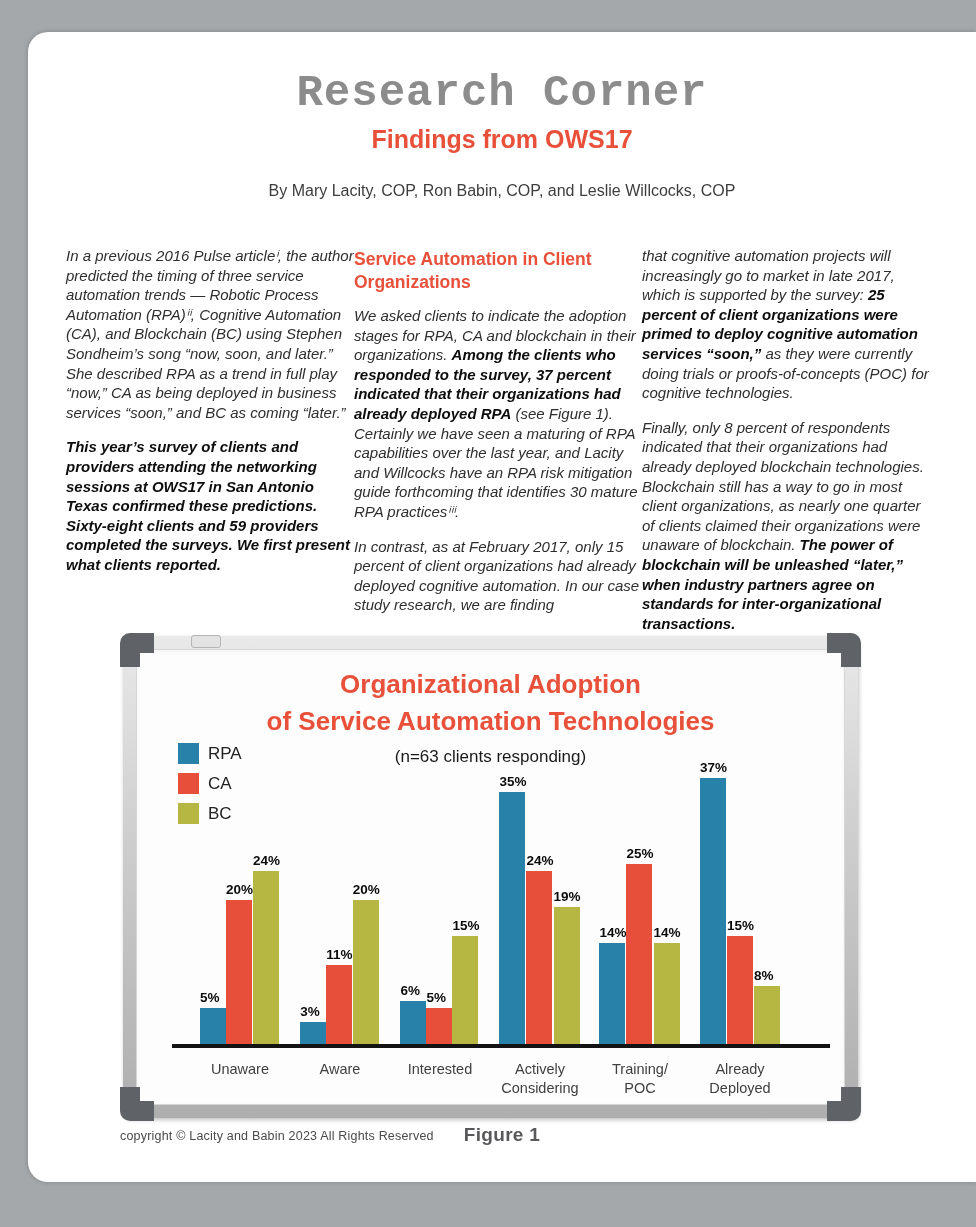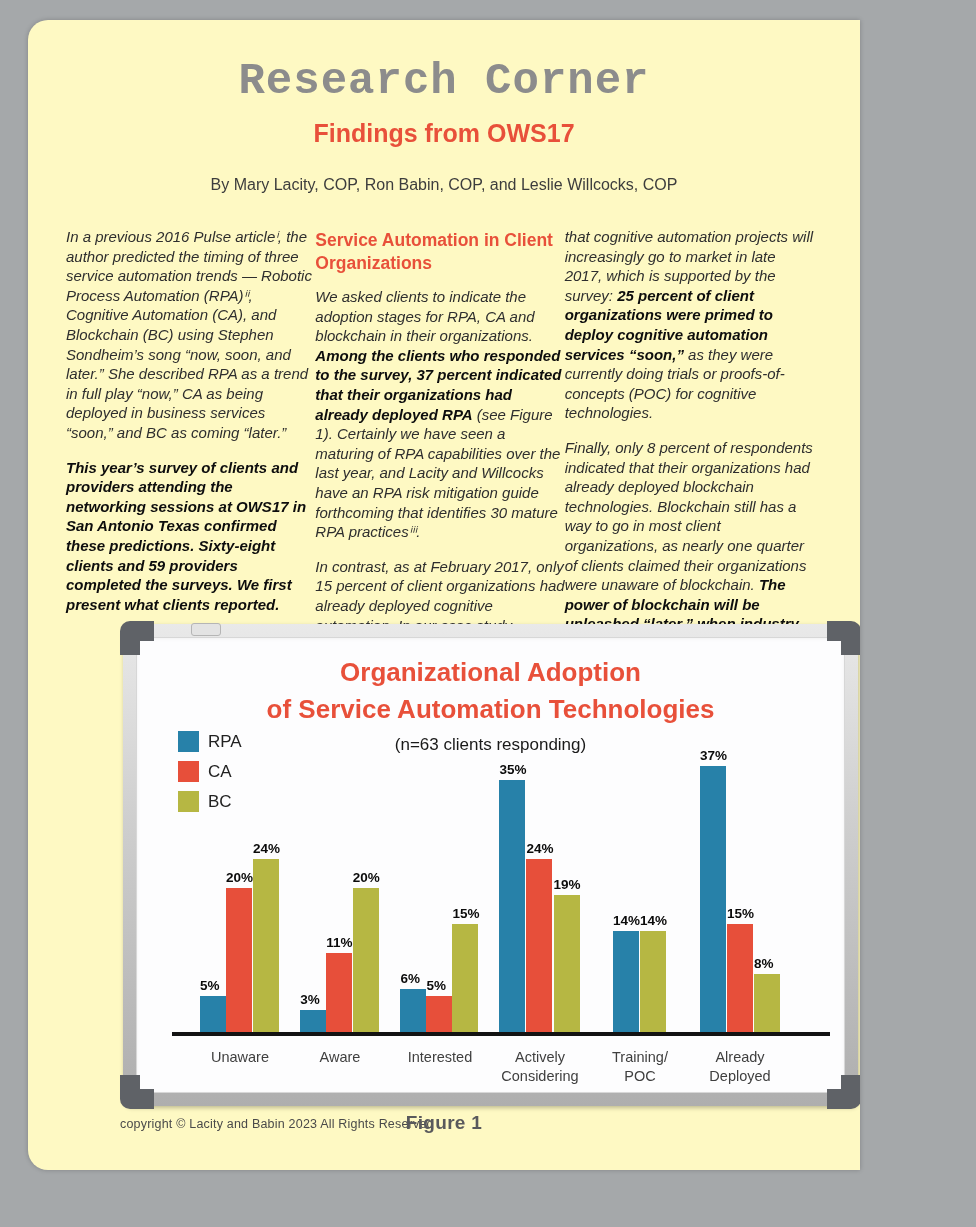--- a/index.html
+++ b/index.html
@@ -3,47 +3,47 @@
 <meta charset="utf-8">
 <style>
   html,body{margin:0;padding:0;}
   body{
     width:976px;height:1227px;position:relative;
     background:#a5a8aa;
     font-family:"Liberation Sans",sans-serif;
     -webkit-font-smoothing:antialiased;
   }
   .page{
-    position:absolute;left:28px;top:20px;width:832px;height:1150px;
-    background:#fef9c3;border-radius:20px 0 0 20px;
+    position:absolute;left:28px;top:32px;width:948px;height:1150px;
+    background:#ffffff;border-radius:20px 0 0 20px;
     box-shadow:0 0 5px rgba(0,0,0,.22);
     overflow:hidden;
   }
   
   .masthead{
     margin-top:36px;text-align:center;
     font-family:"Liberation Mono",monospace;font-weight:bold;
     font-size:44px;color:#8c8c8c;letter-spacing:1px;
   }
   .headline{
     margin-top:10px;text-align:center;font-weight:bold;
     font-size:29px;color:#1c3e53;letter-spacing:-0.3px;
   }
   .kicker{
-    margin-top:13px;text-align:center;font-weight:bold;
+    margin-top:7px;text-align:center;font-weight:bold;
     font-size:25px;color:#e8503a;
   }
   .byline{
     margin-top:28px;text-align:center;
     font-size:16px;color:#3d3d3d;
   }
   
   .cols{
     display:flex;
-    margin-top:33px;padding:0 46px 0 38px;
+    margin-top:46px;padding:0 46px 0 38px;
   }
   .col{flex:1;min-width:0;}
   .col p{
     margin:0 0 15px 0;
     font-style:italic;font-size:15px;line-height:19.6px;color:#2e2e2e;
   }
   .col p .b{font-weight:bold;color:#0d0d0d;}
   .col-heading{
     font-weight:bold;font-size:17.5px;line-height:23px;
     color:#e8503a;margin:2px 0 12px 0;
@@ -228,20 +228,24 @@
               <div class="cat">Actively
 Considering</div>
             </div>
             <div class="group">
               <div class="bars">
                 <div class="barcol">
                   <div class="bar-value">14%</div>
                   <div class="bar" style="height: 100.8px; background: rgb(39, 129, 169);"></div>
                 </div>
                 <div class="barcol">
+                  <div class="bar-value">25%</div>
+                  <div class="bar" style="height: 180px; background: rgb(231, 79, 58);"></div>
+                </div>
+                <div class="barcol">
                   <div class="bar-value">14%</div>
                   <div class="bar" style="height: 100.8px; background: rgb(182, 183, 67);"></div>
                 </div>
               </div>
               <div class="cat">Training/
 POC</div>
             </div>
             <div class="group">
               <div class="bars">
                 <div class="barcol">

